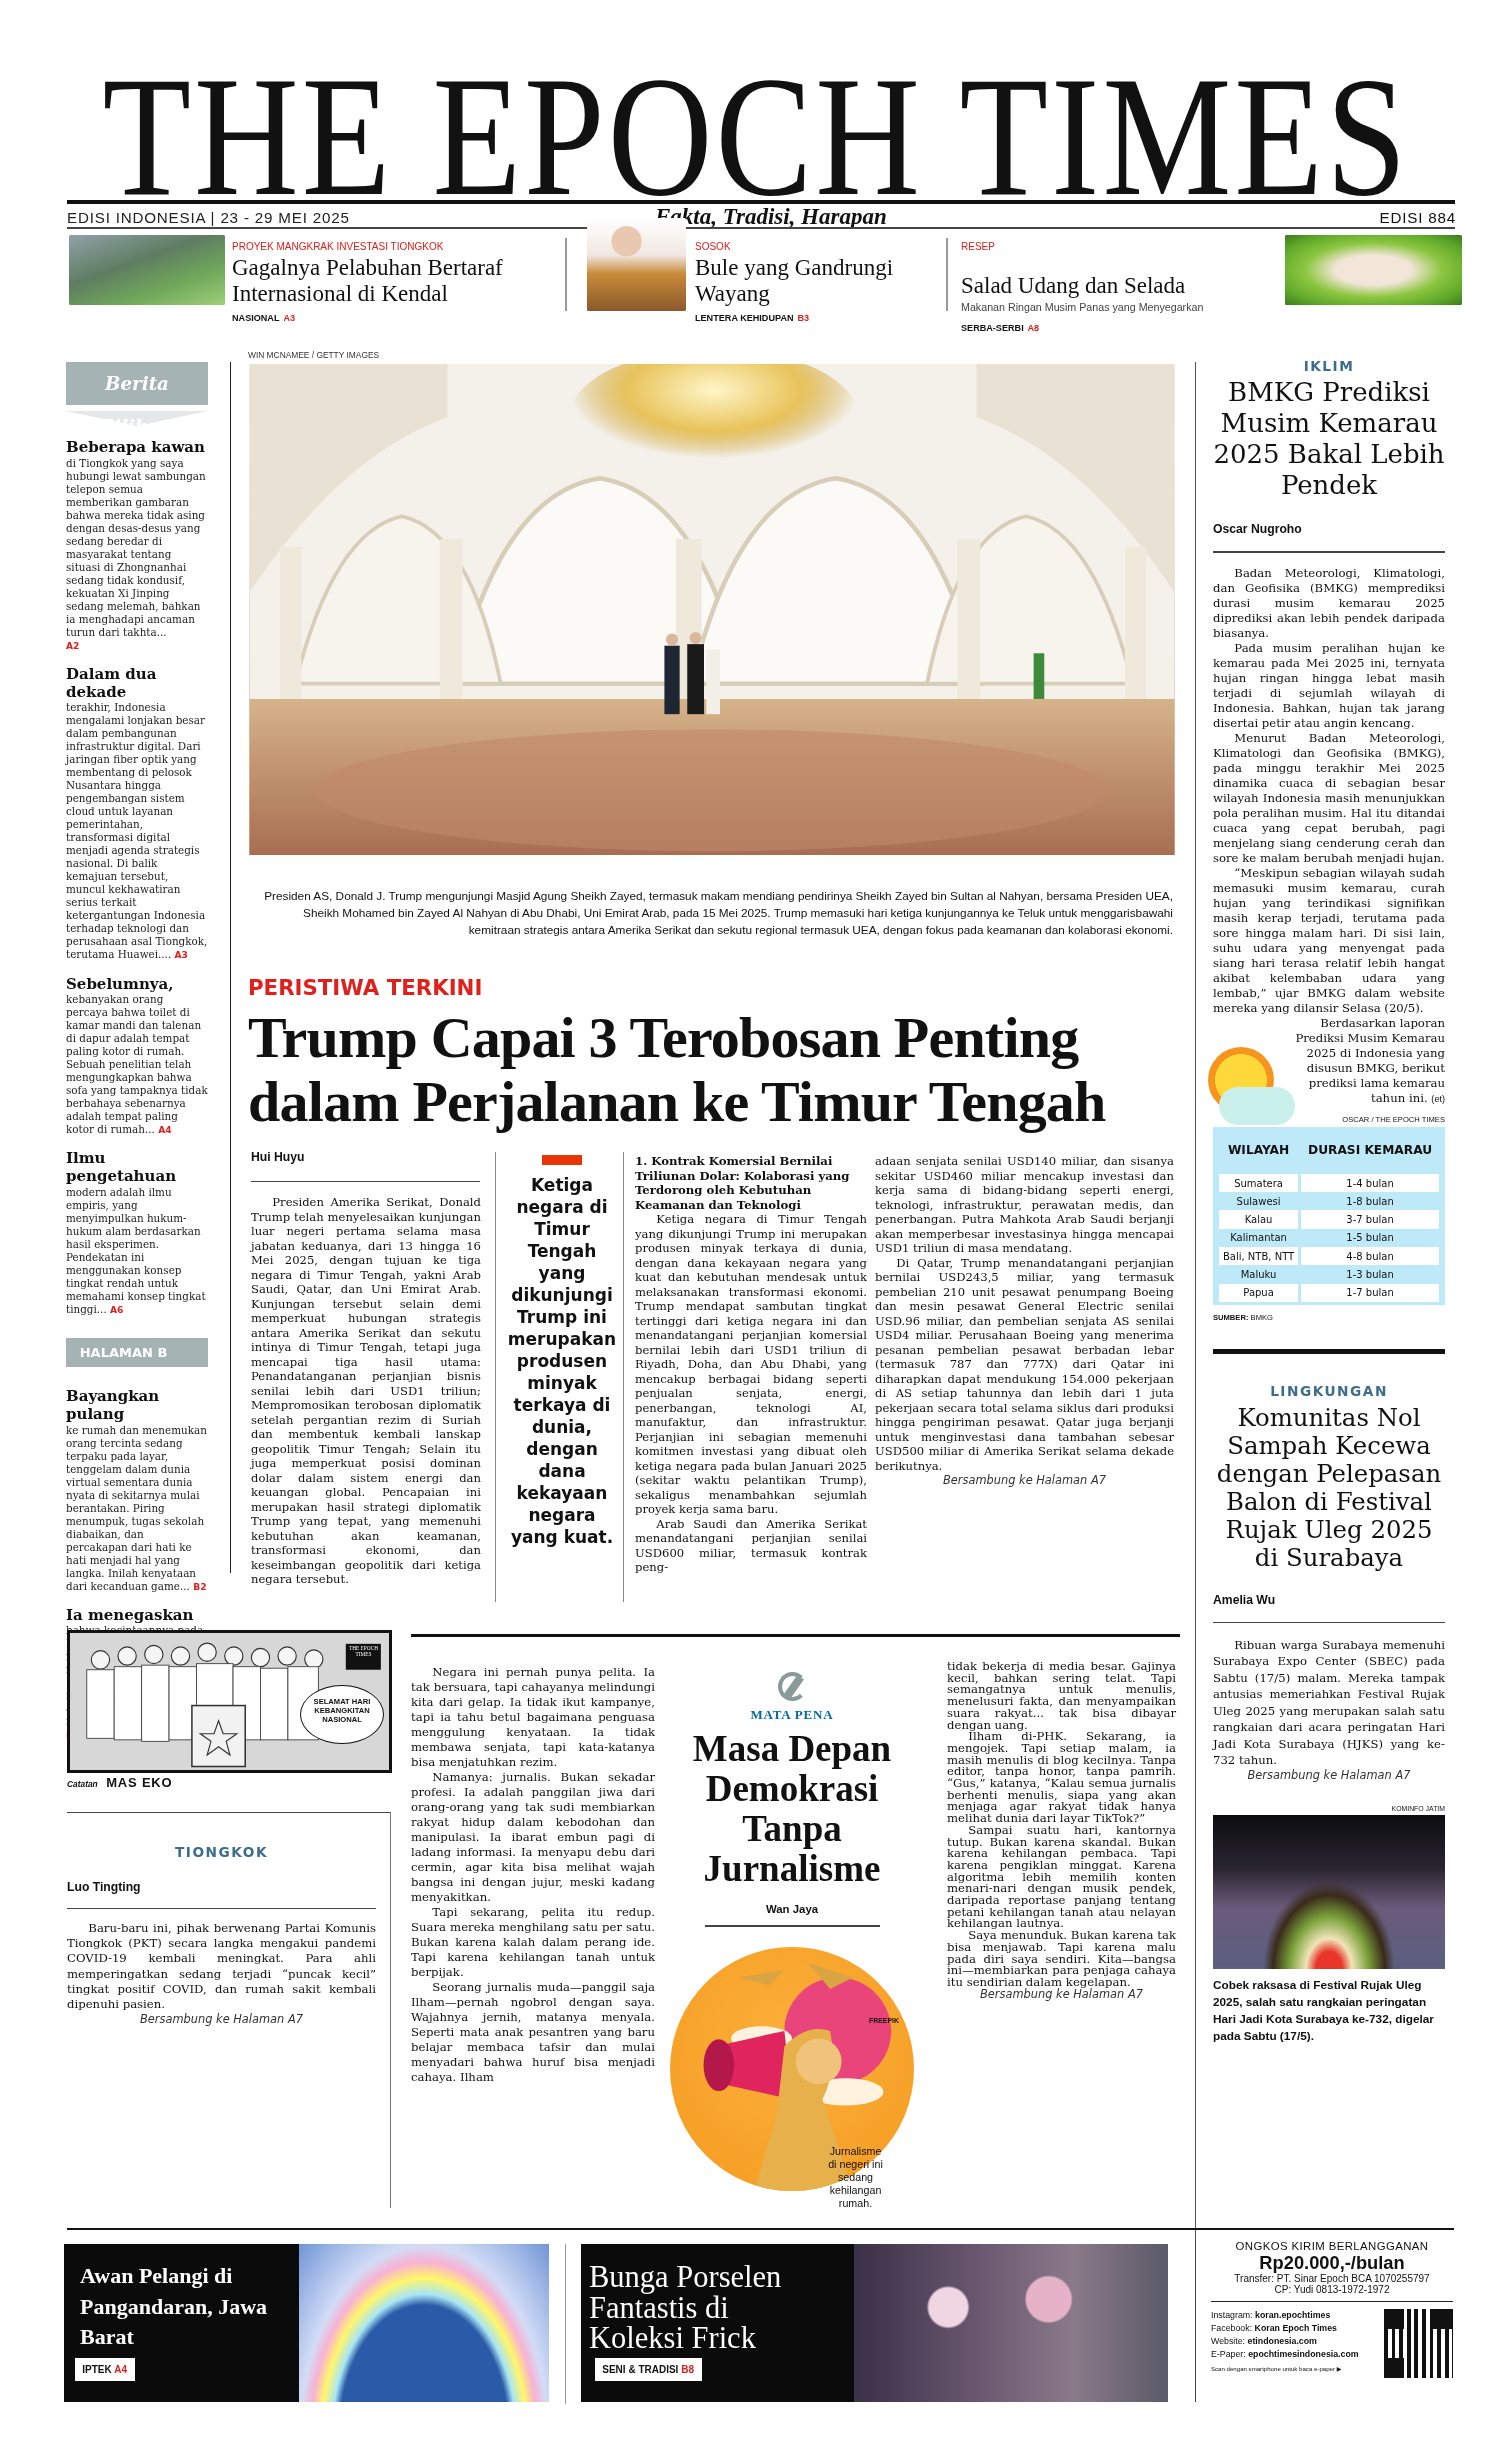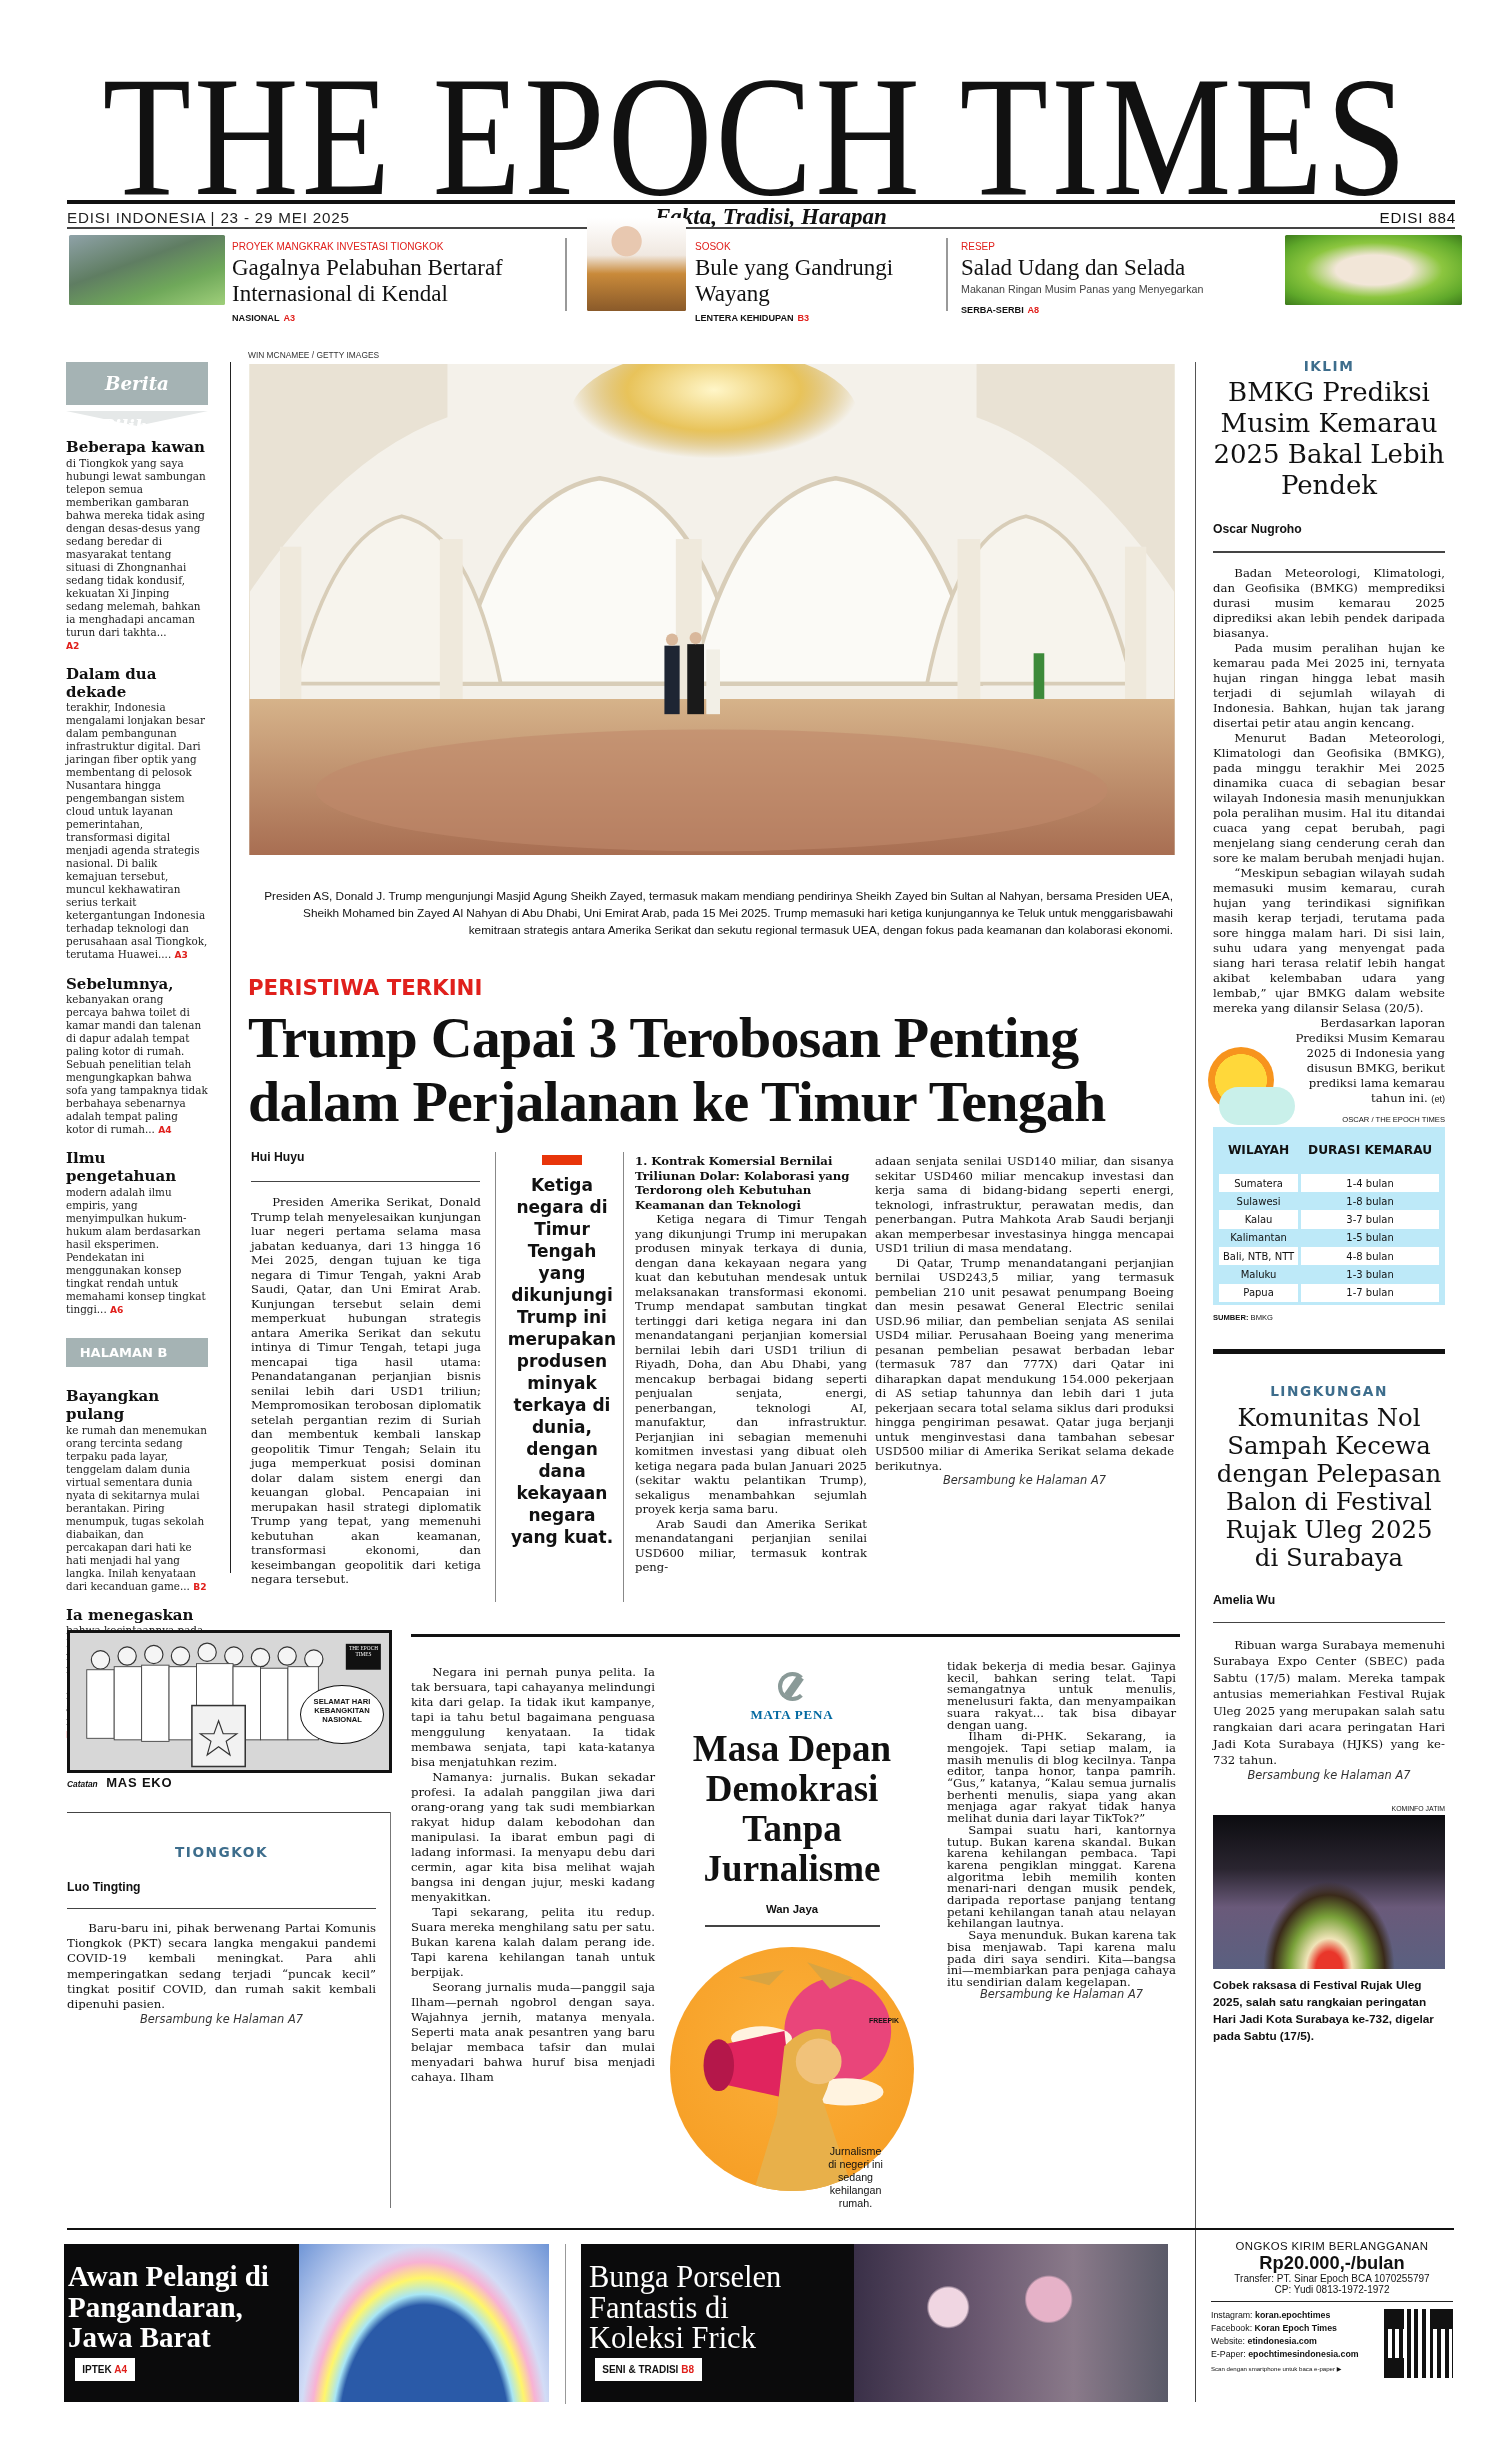--- a/index.html
+++ b/index.html
@@ -92,21 +92,21 @@
 <div class="abs teaser-img" style="left:587px;top:218px;width:99px;height:93px;background:radial-gradient(circle at 40% 25%,#e8c8b0 0 16%,transparent 17%),linear-gradient(180deg,#fff 0%,#f0e8e0 40%,#c98a3a 60%,#8a5a2a 100%);"></div>
 <div class="abs" style="left:695px;top:241px;width:229px;">
   <div class="teaser-kicker">SOSOK</div>
   <div class="teaser-title" style="margin-top:3px;">Bule yang Gandrungi Wayang</div>
   <div style="margin-top:3px;"><span class="teaser-page">LENTERA KEHIDUPAN</span> <span class="teaser-page red">B3</span></div>
 </div>
 <div class="abs vrule" style="left:946px;top:238px;height:73px;"></div>
 
 <div class="abs" style="left:961px;top:241px;width:320px;">
   <div class="teaser-kicker">RESEP</div>
-  <div class="teaser-title" style="margin-top:3px;">Salad Udang dan Selada</div>
+  <div class="teaser-title" style="margin-top:21px;">Salad Udang dan Selada</div>
   <div class="teaser-sub" style="margin-top:1.5px;">Makanan Ringan Musim Panas yang Menyegarkan</div>
   <div style="margin-top:7.6px;"><span class="teaser-page">SERBA-SERBI</span> <span class="teaser-page red">A8</span></div>
 </div>
 <div class="abs teaser-img" style="left:1285px;width:177px;background:radial-gradient(ellipse at 50% 50%,#f2e6d8 0 30%,#8cc63f 55%,#5fa82a 80%,#3d7a1c 100%);"></div>
 
 <div class="abs" id="sidebar">
   <div class="sb-head">Berita Pilihan</div>
   <div class="sb-arrow"></div>
 
   <div class="sb-item">
@@ -371,21 +371,21 @@
 <div class="abs body-text" style="left:947px;top:1661px;width:229px;font-size:11.7px;line-height:11.7px;">
   <p style="text-indent:0">tidak bekerja di media besar. Gajinya kecil, bahkan sering telat. Tapi semangatnya untuk menulis, menelusuri fakta, dan menyampaikan suara rakyat... tak bisa dibayar dengan uang.</p>
   <p>Ilham di-PHK. Sekarang, ia mengojek. Tapi setiap malam, ia masih menulis di blog kecilnya. Tanpa editor, tanpa honor, tanpa pamrih. “Gus,” katanya, “Kalau semua jurnalis berhenti menulis, siapa yang akan menjaga agar rakyat tidak hanya melihat dunia dari layar TikTok?”</p>
   <p>Sampai suatu hari, kantornya tutup. Bukan karena skandal. Bukan karena kehilangan pembaca. Tapi karena pengiklan minggat. Karena algoritma lebih memilih konten menari-nari dengan musik pendek, daripada reportase panjang tentang petani kehilangan tanah atau nelayan kehilangan lautnya.</p>
   <p>Saya menunduk. Bukan karena tak bisa menjawab. Tapi karena malu pada diri saya sendiri. Kita—bangsa ini—membiarkan para penjaga cahaya itu sendirian dalam kegelapan.</p>
   <div class="continue">Bersambung ke Halaman A7</div>
 </div>
 
 <div class="abs" style="left:67px;top:2228px;width:1387px;height:2.3px;background:#111;"></div>
 <div class="abs promo" style="left:64px;width:485px;">
-  <div class="abs promo-title" style="left:4px;top:17px;width:213px;font-weight:bold;font-size:29px;">Awan Pelangi di Pangandaran, Jawa Barat</div>
+  <div class="abs promo-title" style="left:16px;top:17px;width:213px;font-weight:bold;font-size:22px;">Awan Pelangi di Pangandaran, Jawa Barat</div>
   <div class="abs promo-tag" style="left:10.7px;top:114px;"><span>IPTEK</span> <span class="red">A4</span></div>
   <div class="abs" style="left:235px;top:0;width:250px;height:158px;background:radial-gradient(ellipse at 50% 120%,#2a5aa8 0 48%,#a8e6f5 52%,#fff66a 58%,#f8b2d4 64%,#d2dcf6 70%,#6f95d6 100%);"></div>
 </div>
 <div class="abs vrule" style="left:565px;top:2244px;height:160px;width:0.8px;background:#999;"></div>
 <div class="abs promo" style="left:581px;width:587px;">
   <div class="abs promo-title" style="left:8px;top:18.3px;width:229px;font-size:30.5px;">Bunga Porselen Fantastis di Koleksi Frick</div>
   <div class="abs promo-tag" style="left:13.7px;top:114px;"><span>SENI &amp; TRADISI</span> <span class="red">B8</span></div>
   <div class="abs" style="left:273px;top:0;width:314px;height:158px;background:radial-gradient(circle at 30% 40%,#f0d6e2 0 8%,transparent 9%),radial-gradient(circle at 62% 35%,#e6b2c8 0 10%,transparent 11%),linear-gradient(90deg,#3a3048 0%,#6a5870 40%,#8a7a8a 70%,#5a5a68 100%);"></div>
 </div>
 

